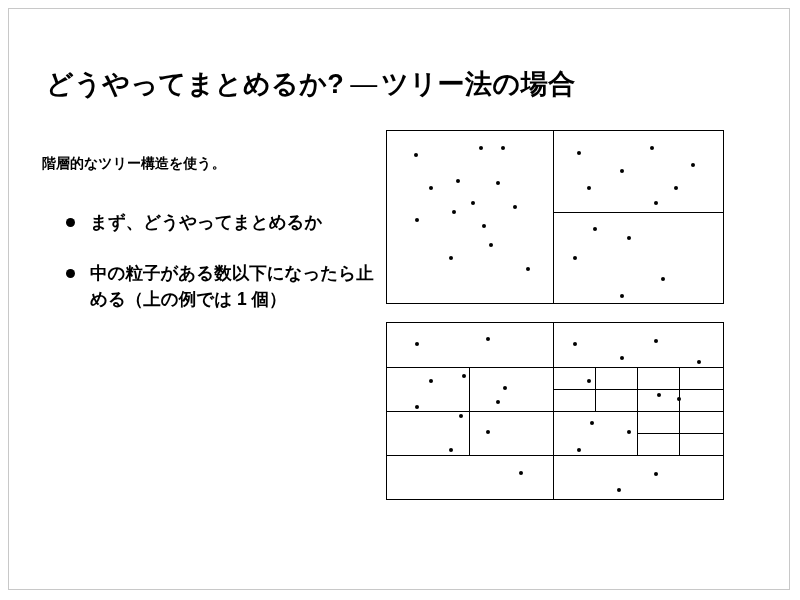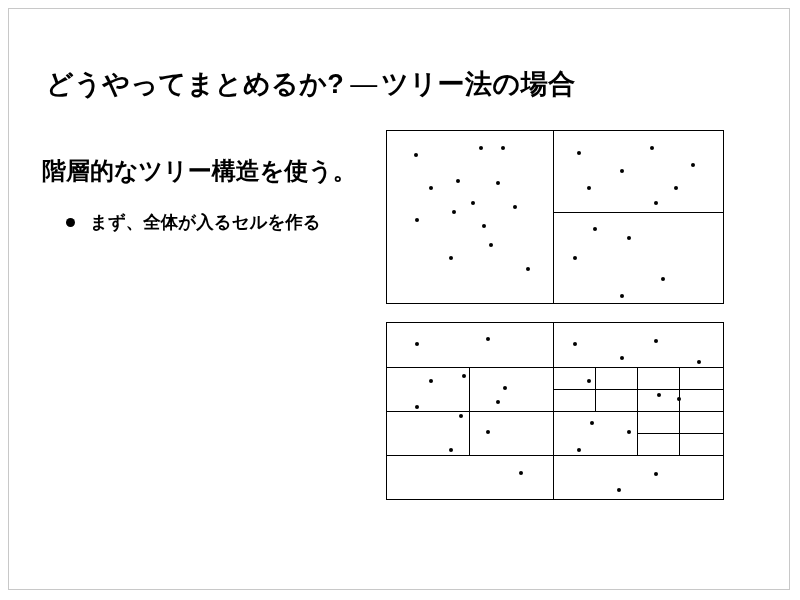--- a/index.html
+++ b/index.html
@@ -45,21 +45,21 @@
   .title .dash {
     font-weight: normal;
     letter-spacing: -2px;
     padding: 0 6px;
   }
   .lead {
     position: absolute;
     left: 42px;
     top: 155px;
     width: 330px;
-    font-size: 24px;
+    font-size: 14px;
     font-weight: bold;
   }
   .bullets {
     position: absolute;
     left: 62px;
     top: 210px;
     width: 320px;
   }
   .bullet {
     position: relative;
@@ -120,21 +120,25 @@
 
   <div class="title">
     <span>どうやってまとめるか?</span><span class="dash">—</span><span>ツリー法の場合</span>
   </div>
 
   <div class="lead">階層的なツリー構造を使う。</div>
 
   <div class="bullets">
     <div class="bullet">
       <span class="dot"></span>
-      <span>まず、全体が入るセルを作る</span>
+      <span>まず、どうやってまとめるか</span>
+    </div>
+    <div class="bullet">
+      <span class="dot"></span>
+      <span>中の粒子がある数以下になったら止める（上の例では 1 個）</span>
     </div>
   </div>
 
   <div class="figure" id="fig-top">
       <div class="fline v" style="left: 166.32px; top: 0px; height: 172px;"></div>
       <div class="fline h" style="top: 80.84px; left: 166.32px; width: 169.68px;"></div>
       <div class="pt" style="left: 28.56px; top: 24.08px;"></div>
       <div class="pt" style="left: 94.08px; top: 17.2px;"></div>
       <div class="pt" style="left: 43.68px; top: 56.76px;"></div>
       <div class="pt" style="left: 70.56px; top: 49.88px;"></div>

